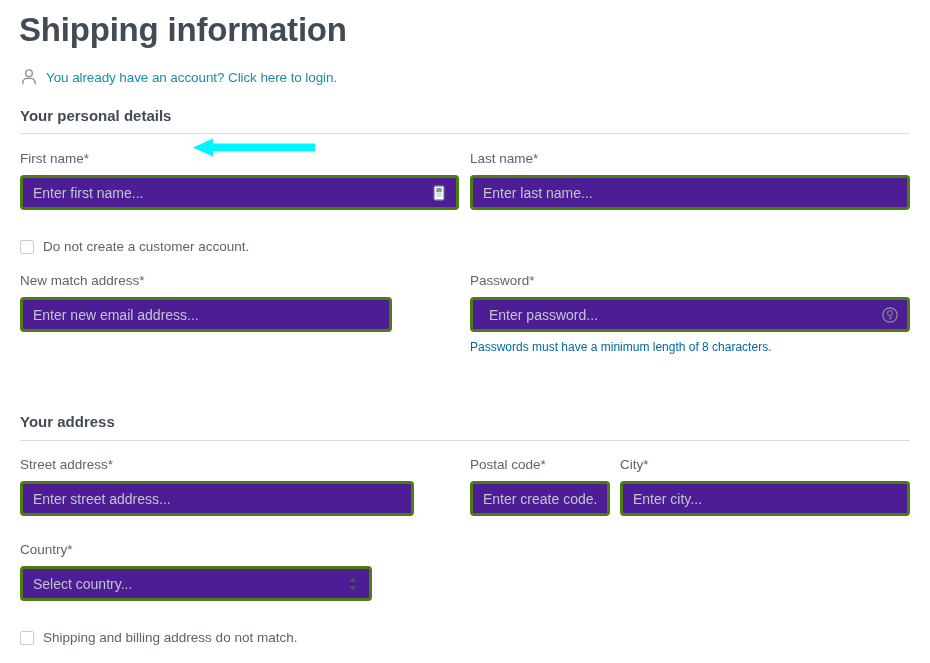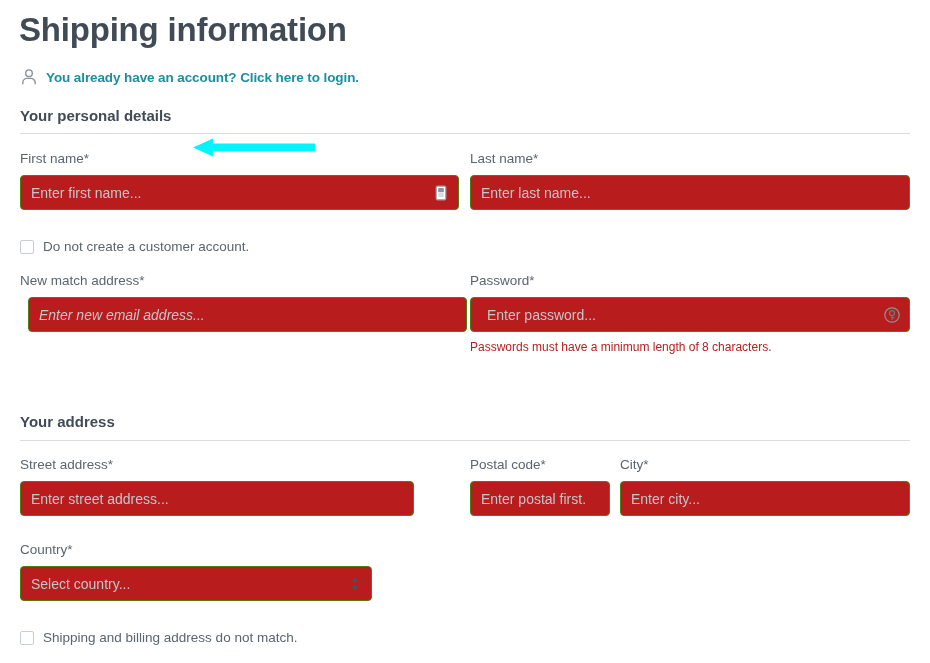--- a/index.html
+++ b/index.html
@@ -49,21 +49,21 @@
     height: 22px;
   }
   .user-icon {
     width: 20px;
     height: 20px;
     display: block;
     flex: 0 0 auto;
   }
   .login-link {
     font-size: 13.5px;
-    font-weight: bold;
+    font-weight: normal;
     color: #1a8fa0;
     text-decoration: none;
     white-space: nowrap;
     letter-spacing: -0.1px;
   }
 
   
   .section-title {
     position: absolute;
     font-size: 15px;
@@ -85,40 +85,40 @@
     font-size: 13.5px;
     color: #5c646d;
     white-space: nowrap;
     line-height: 16px;
   }
 
   .input-box {
     position: absolute;
     box-sizing: border-box;
     height: 35px;
-    border: 1px solid #4d7c0f;
+    border: 3px solid #4d7c0f;
     border-radius: 4px;
-    background: #b91c1c;
+    background: #4c1d95;
     display: flex;
     align-items: center;
     padding: 0 10px;
     overflow: hidden;
   }
   .input-box .ph {
     font-size: 14px;
     color: #c2c7cc;
     white-space: nowrap;
     overflow: hidden;
     pointer-events: none;
   }
 
   .field-hint {
     position: absolute;
     font-size: 12px;
-    color: #b91c1c;
+    color: #0369a1;
     white-space: nowrap;
   }
 
   
   .field-icon {
     position: absolute;
     right: 8px;
     top: 50%;
     transform: translateY(-50%);
     width: 18px;
@@ -207,21 +207,21 @@
   <div class="input-box" style="left:470px; top:175px; width:440px;">
     <span class="ph">Enter last name...</span>
   </div>
 
   <div class="check-row" style="left:20px; top:236px;">
     <span class="checkbox"></span>
     <span class="check-label">Do not create a customer account.</span>
   </div>
 
   <div class="field-label" style="left:20px; top:273px;">New match address*</div>
-  <div class="input-box" style="left:28px; top:297px; width:439px;font-style:italic;">
+  <div class="input-box" style="left:20px; top:297px; width:372px;">
     <span class="ph">Enter new email address...</span>
   </div>
 
   <div class="field-label" style="left:470px; top:273px;">Password*</div>
   <div class="input-box" style="left:470px; top:297px; width:440px;padding-left:16px;">
     <span class="ph">Enter password...</span>
     <span>
       <svg class="field-icon" viewBox="0 0 18 18" fill="none">
         <circle cx="9" cy="9" r="7.2" stroke="#8d949b" stroke-width="1.2"></circle>
         <circle cx="9" cy="7.1" r="2.5" stroke="#6f767d" stroke-width="1.3"></circle>
@@ -234,21 +234,21 @@
   <div class="section-title" style="left:20px; top:413px;">Your address</div>
   <div class="divider" style="top:440px;"></div>
 
   <div class="field-label" style="left:20px; top:457px;">Street address*</div>
   <div class="input-box" style="left:20px; top:481px; width:394px;">
     <span class="ph">Enter street address...</span>
   </div>
 
   <div class="field-label" style="left:470px; top:457px;">Postal code*</div>
   <div class="input-box" style="left:470px; top:481px; width:140px;">
-    <span class="ph">Enter postal first.</span>
+    <span class="ph">Enter create code.</span>
   </div>
 
   <div class="field-label" style="left:620px; top:457px;">City*</div>
   <div class="input-box" style="left:620px; top:481px; width:290px;">
     <span class="ph">Enter city...</span>
   </div>
 
   <div class="field-label" style="left:20px; top:542px;">Country*</div>
   <div class="input-box" style="left:20px; top:566px; width:352px;">
     <span class="ph">Select country...</span>

